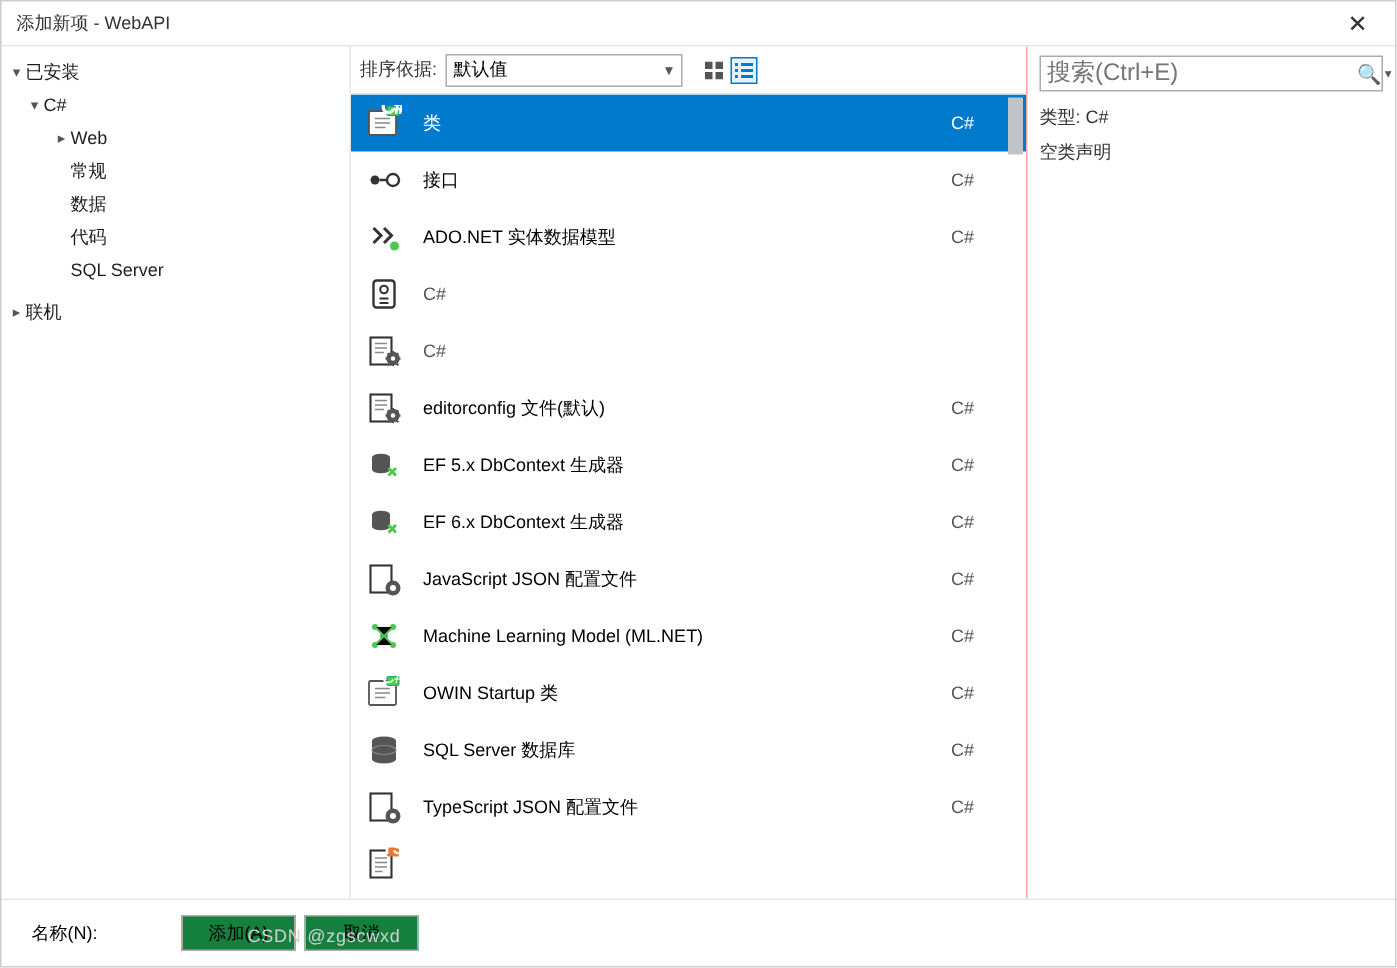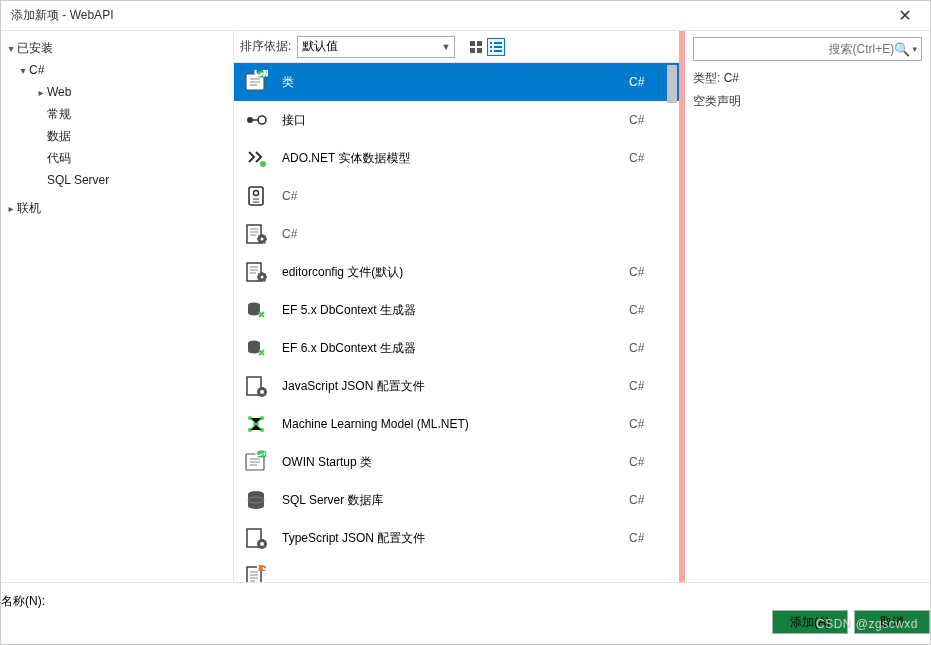--- a/index.html
+++ b/index.html
@@ -7,44 +7,44 @@
 .titlebar { height: 30px; display: flex; align-items: center; padding: 0 10px; border-bottom: 1px solid #e5e5e5; }
 .titlebar .title { flex: 1; color: #333; }
 .close-btn { width: 30px; text-align: center; font-size: 16px; cursor: pointer; color: #333; }
 .main { flex: 1; display: flex; overflow: hidden; }
 .sidebar { width: 232px; border-right: none; padding: 6px 0; overflow-y: auto; }
 .tree-item { display: flex; align-items: center; height: 22px; cursor: pointer; color: #1e1e1e; }
 .tree-caret { width: 12px; text-align: center; font-size: 10px; color: #555; }
 .indent-0 { padding-left: 4px; }
 .indent-1 { padding-left: 16px; }
 .indent-2 { padding-left: 34px; }
-.center { flex: 1; display: flex; flex-direction: column; border-left: 1px solid #e5e5e5; border-right: 6px solid #fca5a5; }
+.center { flex: 1; display: flex; flex-direction: column; border-left: 1px solid #e5e5e5; border-right: 1px solid #fca5a5; }
 .center-top { height: 32px; display: flex; align-items: center; gap: 6px; padding: 0 6px; border-bottom: 1px solid #e5e5e5; }
 .sort-label { color: #333; }
 .sort-select { flex: 0 0 158px; height: 22px; border: 1px solid #ababab; padding: 0 4px; background: #fff; display: flex; align-items: center; justify-content: space-between; }
 .sort-select .caret { font-size: 9px; color: #555; }
 .view-group { display: flex; gap: 2px; margin-left: 6px; }
 .view-btn { width: 18px; height: 18px; border: 1px solid transparent; display: flex; align-items: center; justify-content: center; cursor: pointer; }
 .view-btn.active { border-color: #007acc; background: #e5f1fb; }
 .view-btn svg { width: 12px; height: 12px; }
 .template-list { flex: 1; overflow-y: auto; position: relative; }
 .template-row { height: 38px; display: flex; align-items: center; padding: 0 10px 0 8px; cursor: pointer; }
 .template-row.selected { background: #007acc; color: #fff; }
 .tpl-icon { width: 28px; height: 28px; display: flex; align-items: center; justify-content: center; margin-right: 12px; flex-shrink: 0; }
 .tpl-name { flex: 1; }
 .tpl-lang { width: 40px; text-align: left; color: inherit; }
 .template-row:not(.selected) .tpl-lang { color: #555; }
 .scrollbar-indicator { position: absolute; right: 2px; top: 2px; width: 10px; height: 38px; background: #c2c3c9; border-radius: 0; }
 .rightpane { width: 245px; padding: 6px 8px; display: flex; flex-direction: column; }
 .search-box { height: 24px; border: 1px solid #ababab; display: flex; align-items: center; padding: 0 4px; margin-bottom: 8px; }
-.search-box input { flex: 1; border: none; outline: none; font-size: 12px; color: #666; background: transparent; text-align: right; }
+.search-box input { flex: 1; border: none; outline: none; font-size: 16px; color: #666; background: transparent; }
 .search-box .mag { color: #555; font-size: 13px; }
 .search-box .chev { color: #555; font-size: 9px; margin-left: 2px; }
 .desc-line { color: #333; margin-bottom: 4px; line-height: 1.6; }
-.bottom { border-top: 1px solid #e5e5e5; padding: 10px 0; display: flex; flex-direction: column; }
+.bottom { border-top: 1px solid #e5e5e5; padding: 10px 20px; display: flex; flex-direction: row; gap: 10px; }
 .name-row { display: flex; align-items: center; gap: 10px; }
 .name-label { width: 90px; }
 .name-input { flex: 0 0 522px; height: 22px; border: 1px solid #ababab; padding: 0 6px; }
 .btn-row { display: flex; justify-content: flex-end; gap: 6px; position: relative; }
 .btn { min-width: 76px; height: 24px; border: 1px solid #ababab; background: #15803d; cursor: pointer; padding: 0 12px; }
 .watermark { position: absolute; right: 12px; bottom: 3px; color: #d0d0d0; font-size: 12px; pointer-events: none; letter-spacing: 0.5px;}
 
 .ic { width: 24px; height: 24px; }
 </style>
 </head>

